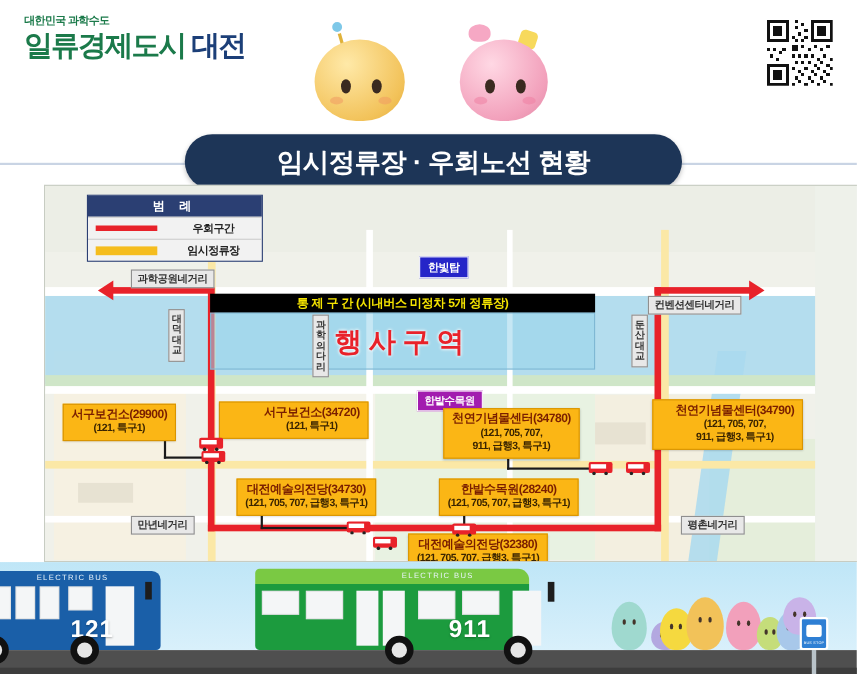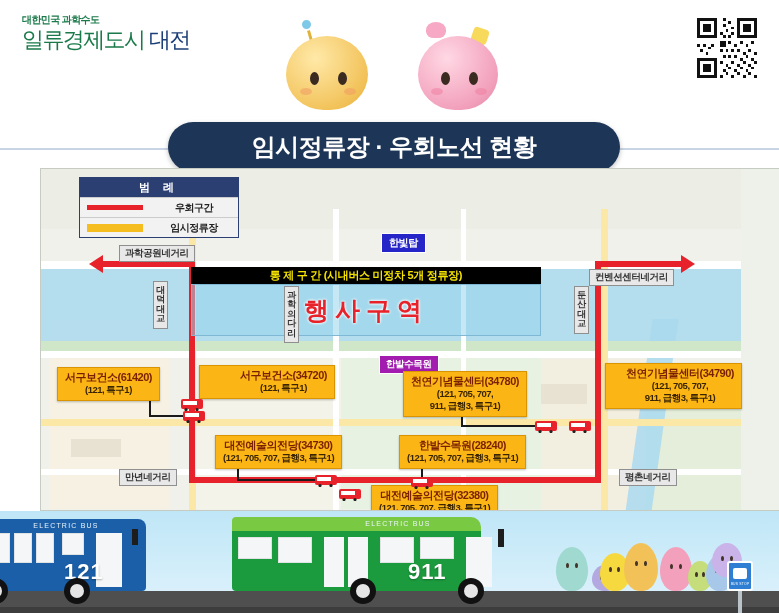--- a/index.html
+++ b/index.html
@@ -8,21 +8,21 @@
     width:779px; height:613px; overflow:hidden;
     font-family:"Liberation Sans","DejaVu Sans",sans-serif;
     background:#ffffff;
   }
   #page{ position:relative; width:779px; height:613px; background:#fff; }
 
   
   .header-band{ position:absolute; left:0; top:0; width:779px; height:118px; background:#ffffff; }
   .logo-wrap{ position:absolute; left:22px; top:14px; }
   .logo-sub{ font-size:10px; font-weight:bold; color:#1b7a4a; letter-spacing:-0.6px; line-height:1.1; }
-  .logo-main{ font-size:22px; font-weight:normal; letter-spacing:-1.6px; line-height:1.15; margin-top:2px; }
+  .logo-main{ font-size:26px; font-weight:bold; letter-spacing:-1.6px; line-height:1.15; margin-top:2px; }
   .logo-main .g{ color:#1b7a4a; }
   .logo-main .b{ color:#1c3f78; }
 
   
   .mascot{ position:absolute; }
   .m-body{ position:absolute; border-radius:50% 50% 46% 46%/52% 52% 48% 48%; }
   .m-eye{ position:absolute; width:9px; height:13px; background:#3a2a20; border-radius:50%; }
   .m-blush{ position:absolute; width:12px; height:7px; border-radius:50%; opacity:.55; }
   .m-antenna{ position:absolute; width:3px; background:#e0b23a; }
   .m-ball{ position:absolute; border-radius:50%; }
@@ -295,21 +295,21 @@
     <div class="node" style="left:78px;top:76px;">과학공원네거리</div>
     <div class="node" style="left:548px;top:100px;">컨벤션센터네거리</div>
     <div class="node" style="left:78px;top:300px;">만년네거리</div>
     <div class="node" style="left:578px;top:300px;">평촌네거리</div>
 
     <div class="node-v" style="left:112px;top:112px;">대덕대교</div>
     <div class="node-v" style="left:243px;top:117px;">과학의다리</div>
     <div class="node-v" style="left:533px;top:117px;">둔산대교</div>
 
     <div class="stop" style="left:16px;top:198px;">
-      <span class="nm">서구보건소(61420)</span>
+      <span class="nm">서구보건소(29900)</span>
       <span class="rt">(121, 특구1)</span>
     </div>
     <div class="leader" style="left:108px;top:230px;width:2px;height:18px;"></div>
     <div class="leader" style="left:108px;top:246px;width:44px;height:2px;"></div>
     <div class="busicon" style="left:142px;top:240px;">
       <svg viewBox="0 0 22 13" width="22" height="13">
           <rect x="0" y="1" width="22" height="10" rx="2" fill="#e8222a"></rect>
           <rect x="2" y="3" width="14" height="4" fill="#fff"></rect>
           <circle cx="5" cy="11.5" r="1.6" fill="#222"></circle>
           <circle cx="16" cy="11.5" r="1.6" fill="#222"></circle>
@@ -367,21 +367,21 @@
     <div class="leader" style="left:420px;top:256px;width:80px;height:2px;"></div>
     <div class="busicon" style="left:494px;top:250px;">
       <svg viewBox="0 0 22 13" width="22" height="13">
           <rect x="0" y="1" width="22" height="10" rx="2" fill="#e8222a"></rect>
           <rect x="2" y="3" width="14" height="4" fill="#fff"></rect>
           <circle cx="5" cy="11.5" r="1.6" fill="#222"></circle>
           <circle cx="16" cy="11.5" r="1.6" fill="#222"></circle>
         </svg>
     </div>
 
-    <div class="stop" style="left:564px;top:194px;padding-left:20px;">
+    <div class="stop" style="left:552px;top:194px;padding-left:20px;">
       <span class="nm">천연기념물센터(34790)</span>
       <span class="rt">(121, 705, 707,</span>
       <span class="rt">911, 급행3, 특구1)</span>
     </div>
     <div class="busicon" style="left:528px;top:250px;">
       <svg viewBox="0 0 22 13" width="22" height="13">
           <rect x="0" y="1" width="22" height="10" rx="2" fill="#e8222a"></rect>
           <rect x="2" y="3" width="14" height="4" fill="#fff"></rect>
           <circle cx="5" cy="11.5" r="1.6" fill="#222"></circle>
           <circle cx="16" cy="11.5" r="1.6" fill="#222"></circle>

